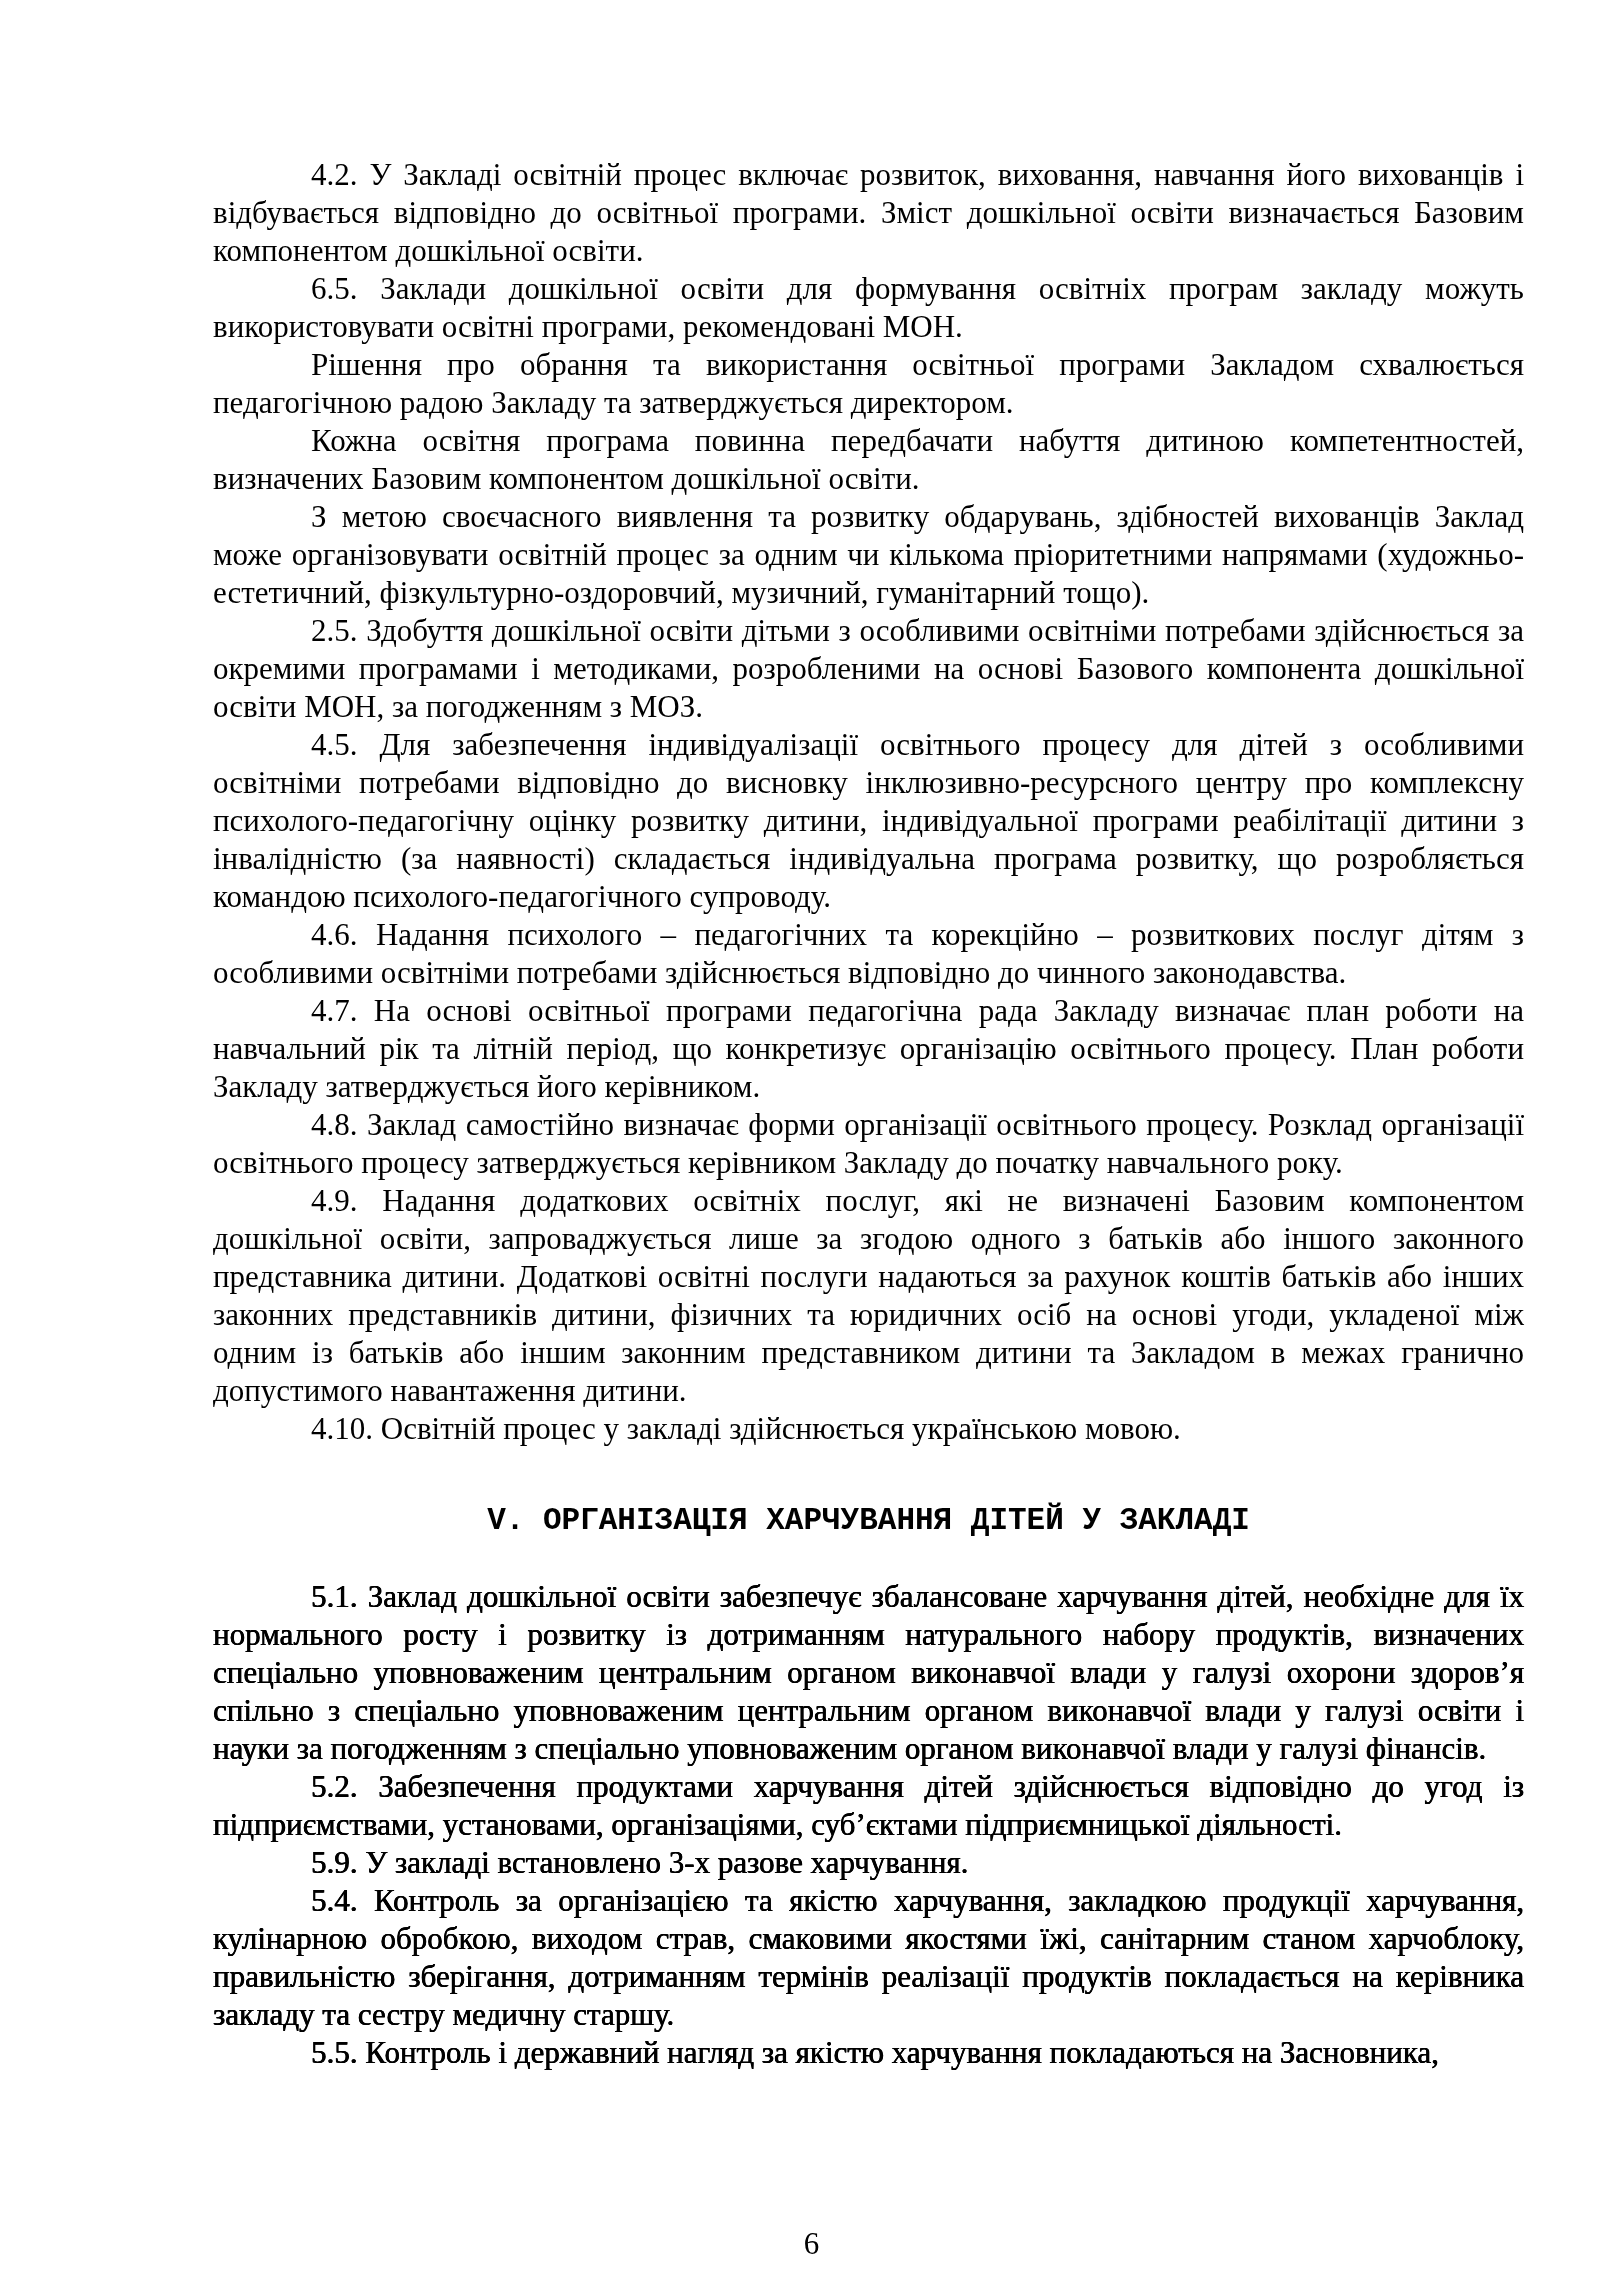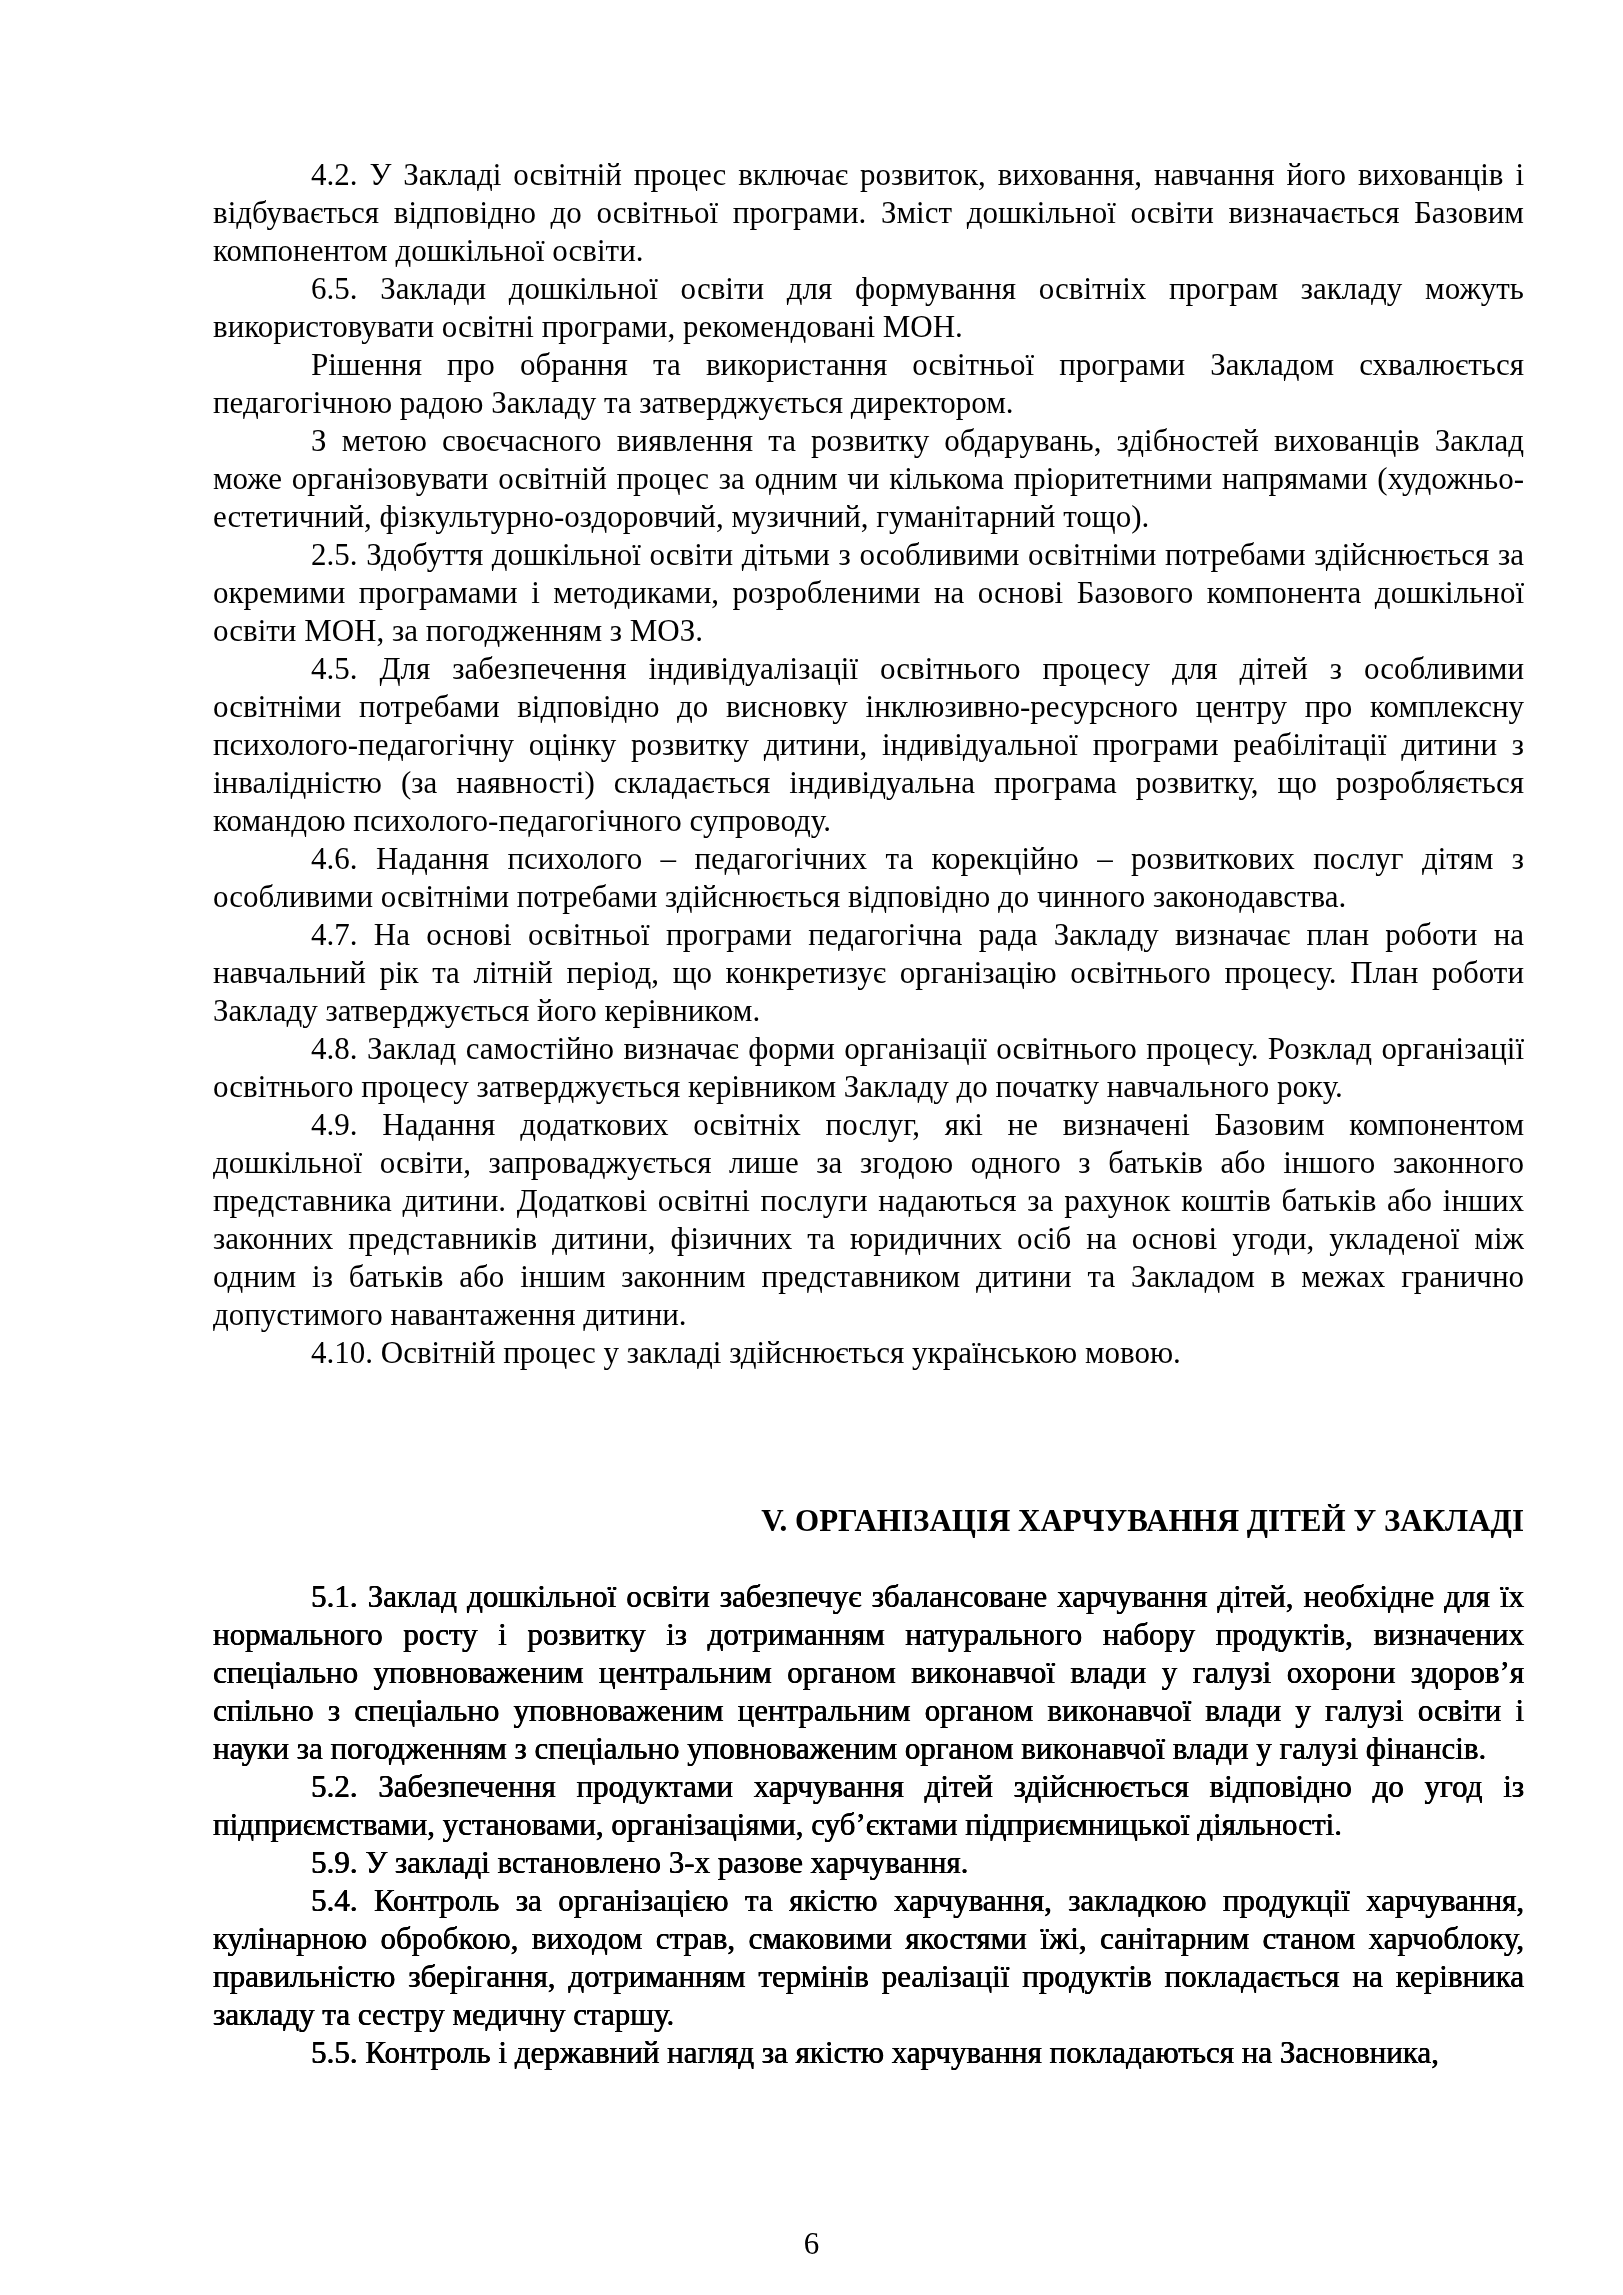--- a/index.html
+++ b/index.html
@@ -13,37 +13,38 @@
     position: absolute; left: 213px; width: 1311px;
     font-size: 31px; line-height: 38px;
     text-align: justify; text-align-last: left;
   }
   .block p { margin: 0; text-indent: 98px; }
   #sec4 { top: 156px; }
   #sec5 { top: 1578px; line-height: 38px; }
   #sec5 p { text-shadow: 0.4px 0 0 #000, -0.2px 0 0 #000; }
   .heading {
     position: absolute; left: 213px; width: 1311px; top: 1502px;
-    text-align: right; font-weight: bold; font-size: 31px; line-height: 38px;
-    font-family: Liberation Serif, serif;
+    text-align: center; font-weight: bold; font-size: 31px; line-height: 38px;
+    font-family: Liberation Mono, monospace;
   }
   .page-number {
     position: absolute; left: 0; width: 1623px; top: 2225px;
     text-align: center; font-size: 31px; line-height: 38px;
   }
 </style>
 </head>
 <body>
 
 <div class="page">
 
   <div class="block" id="sec4">
     <p>4.2. У Закладі освітній процес включає розвиток, виховання, навчання його вихованців і відбувається відповідно до освітньої програми. Зміст дошкільної освіти визначається Базовим компонентом дошкільної освіти.</p>
     <p>6.5. Заклади дошкільної освіти для формування освітніх програм закладу можуть використовувати освітні програми, рекомендовані МОН.</p>
     <p>Рішення про обрання та використання освітньої програми Закладом схвалюється педагогічною радою Закладу та затверджується  директором.</p>
+    <p>Кожна освітня програма повинна передбачати набуття дитиною компетентностей, визначених Базовим компонентом дошкільної освіти.</p>
     <p>З метою своєчасного виявлення та розвитку обдарувань, здібностей вихованців Заклад може організовувати освітній процес за одним чи кількома пріоритетними напрямами (художньо-естетичний, фізкультурно-оздоровчий, музичний, гуманітарний тощо).</p>
     <p>2.5. Здобуття дошкільної освіти дітьми з особливими освітніми потребами здійснюється за окремими програмами і методиками, розробленими на основі Базового компонента дошкільної освіти МОН, за погодженням з МОЗ.</p>
     <p>4.5. Для забезпечення індивідуалізації освітнього процесу для дітей з особливими освітніми потребами відповідно до висновку інклюзивно-ресурсного центру про комплексну психолого-педагогічну оцінку розвитку дитини, індивідуальної програми реабілітації дитини з інвалідністю (за наявності) складається індивідуальна програма розвитку, що розробляється командою психолого-педагогічного супроводу.</p>
     <p>4.6. Надання психолого – педагогічних та корекційно – розвиткових послуг дітям з особливими освітніми потребами здійснюється відповідно до чинного законодавства.</p>
     <p>4.7. На основі освітньої програми педагогічна рада Закладу визначає план роботи на навчальний рік та літній період, що конкретизує організацію освітнього процесу. План роботи Закладу затверджується його керівником.</p>
     <p>4.8. Заклад самостійно визначає форми організації освітнього процесу. Розклад організації освітнього процесу затверджується керівником Закладу до початку навчального року.</p>
     <p>4.9. Надання додаткових освітніх послуг, які не визначені Базовим компонентом дошкільної освіти, запроваджується лише за згодою одного з батьків або іншого законного представника дитини. Додаткові освітні послуги надаються за рахунок коштів батьків або інших законних представників дитини, фізичних та юридичних осіб на основі угоди, укладеної між одним із батьків або іншим законним представником дитини та Закладом в межах гранично допустимого навантаження дитини.</p>
     <p>4.10. Освітній процес у закладі здійснюється українською мовою.</p>
   </div>
 

